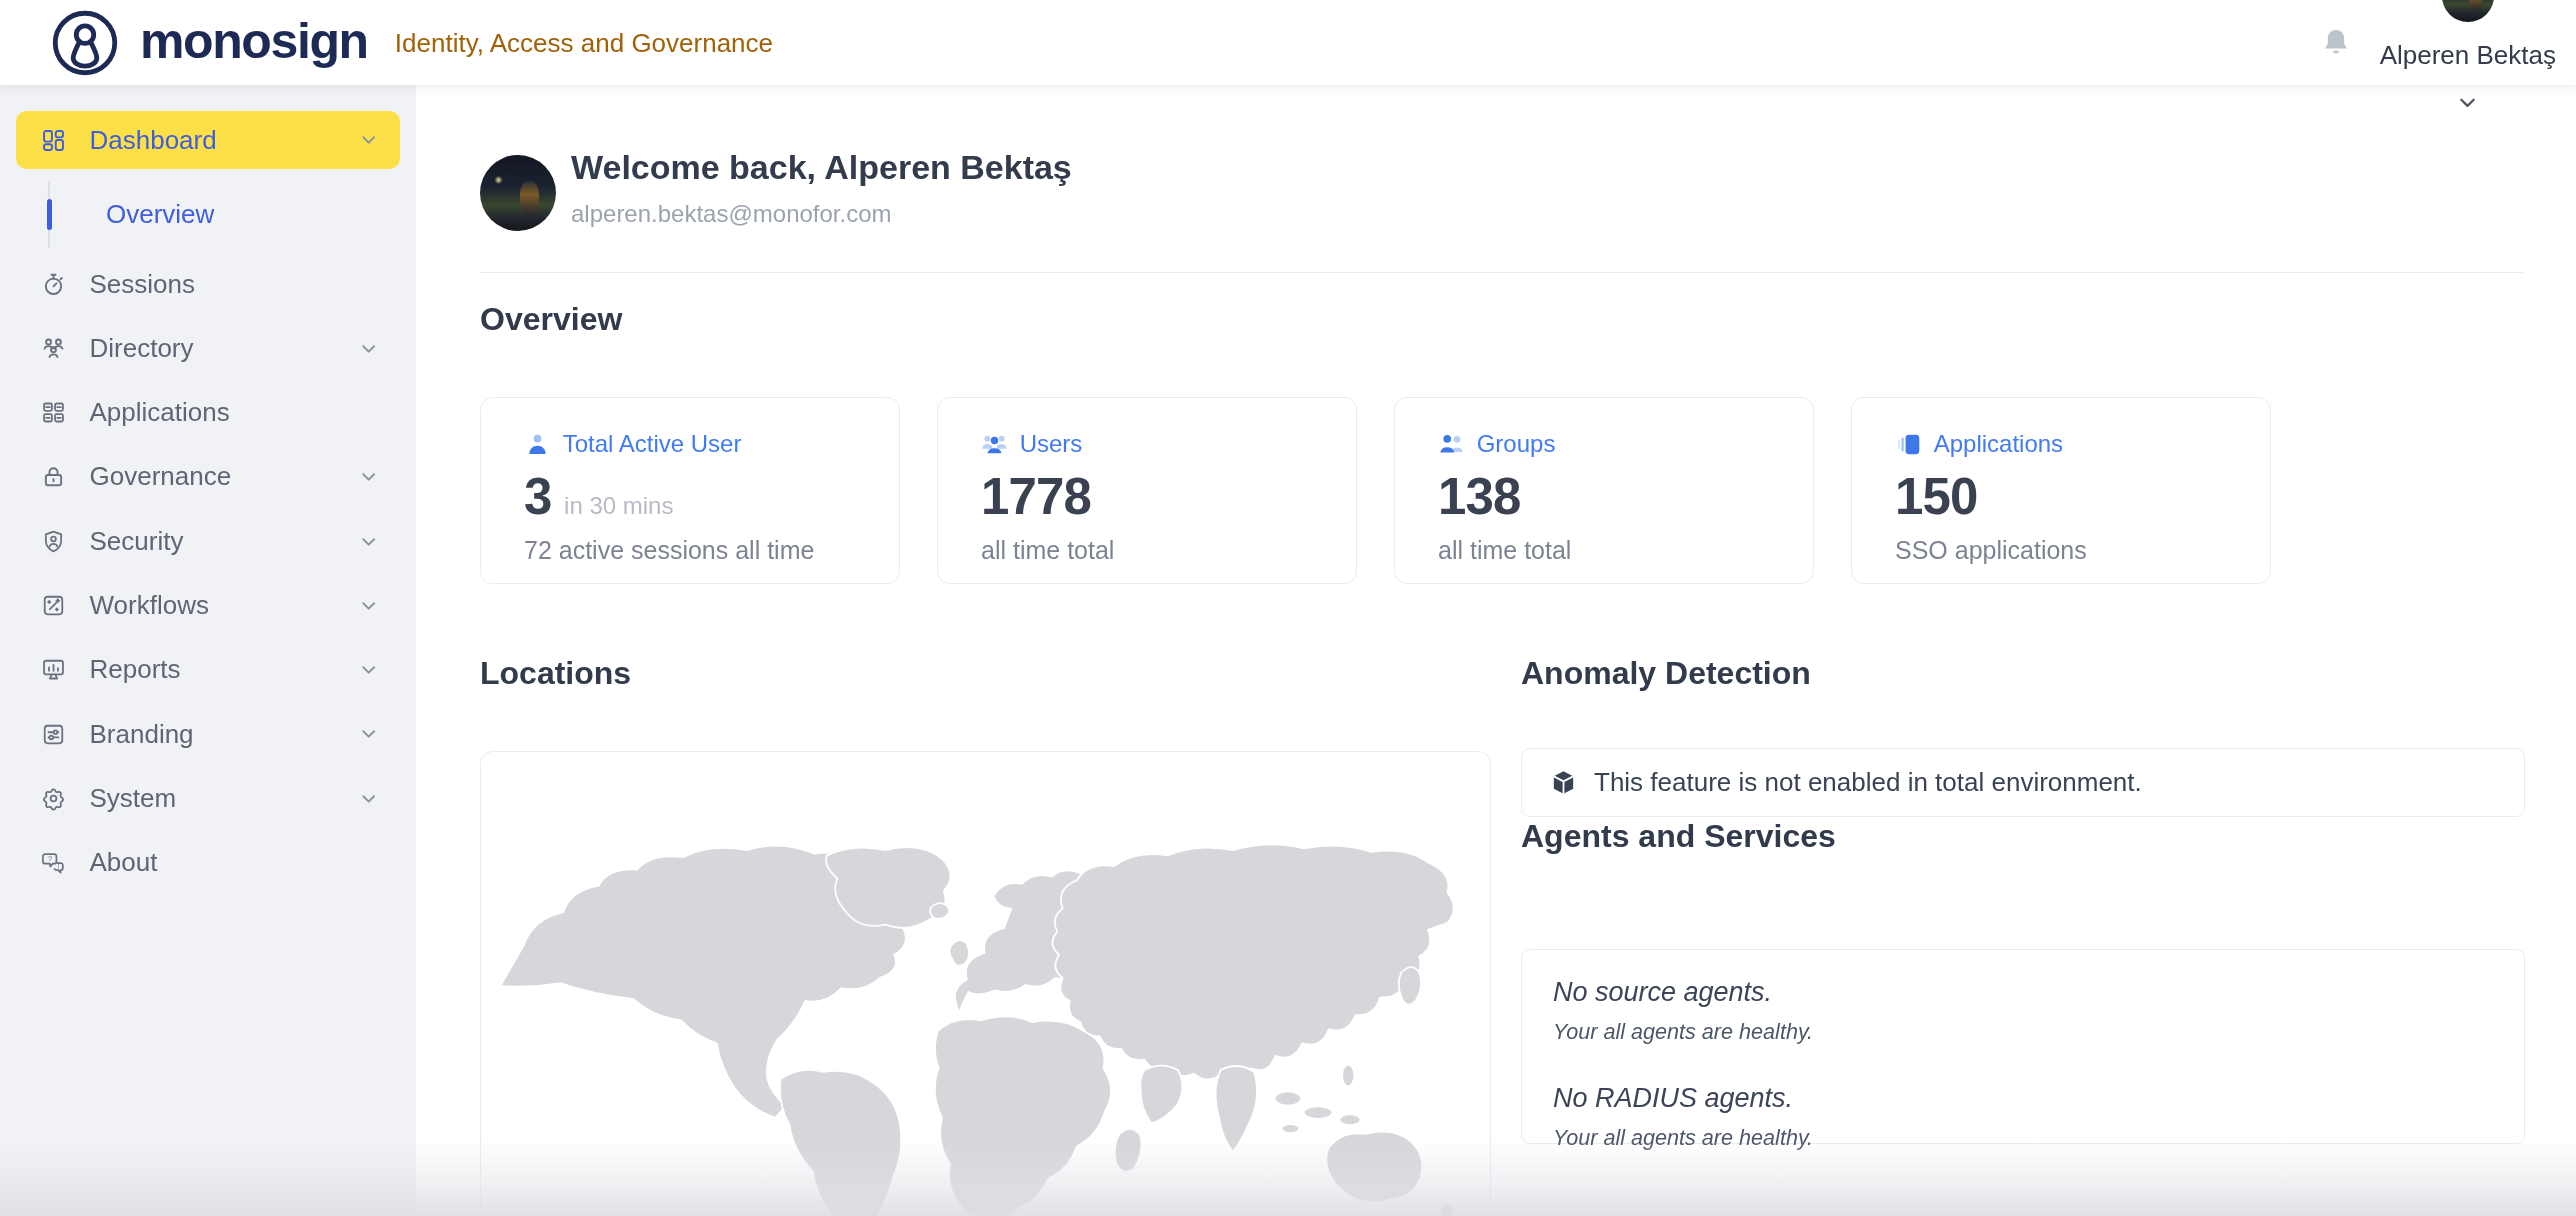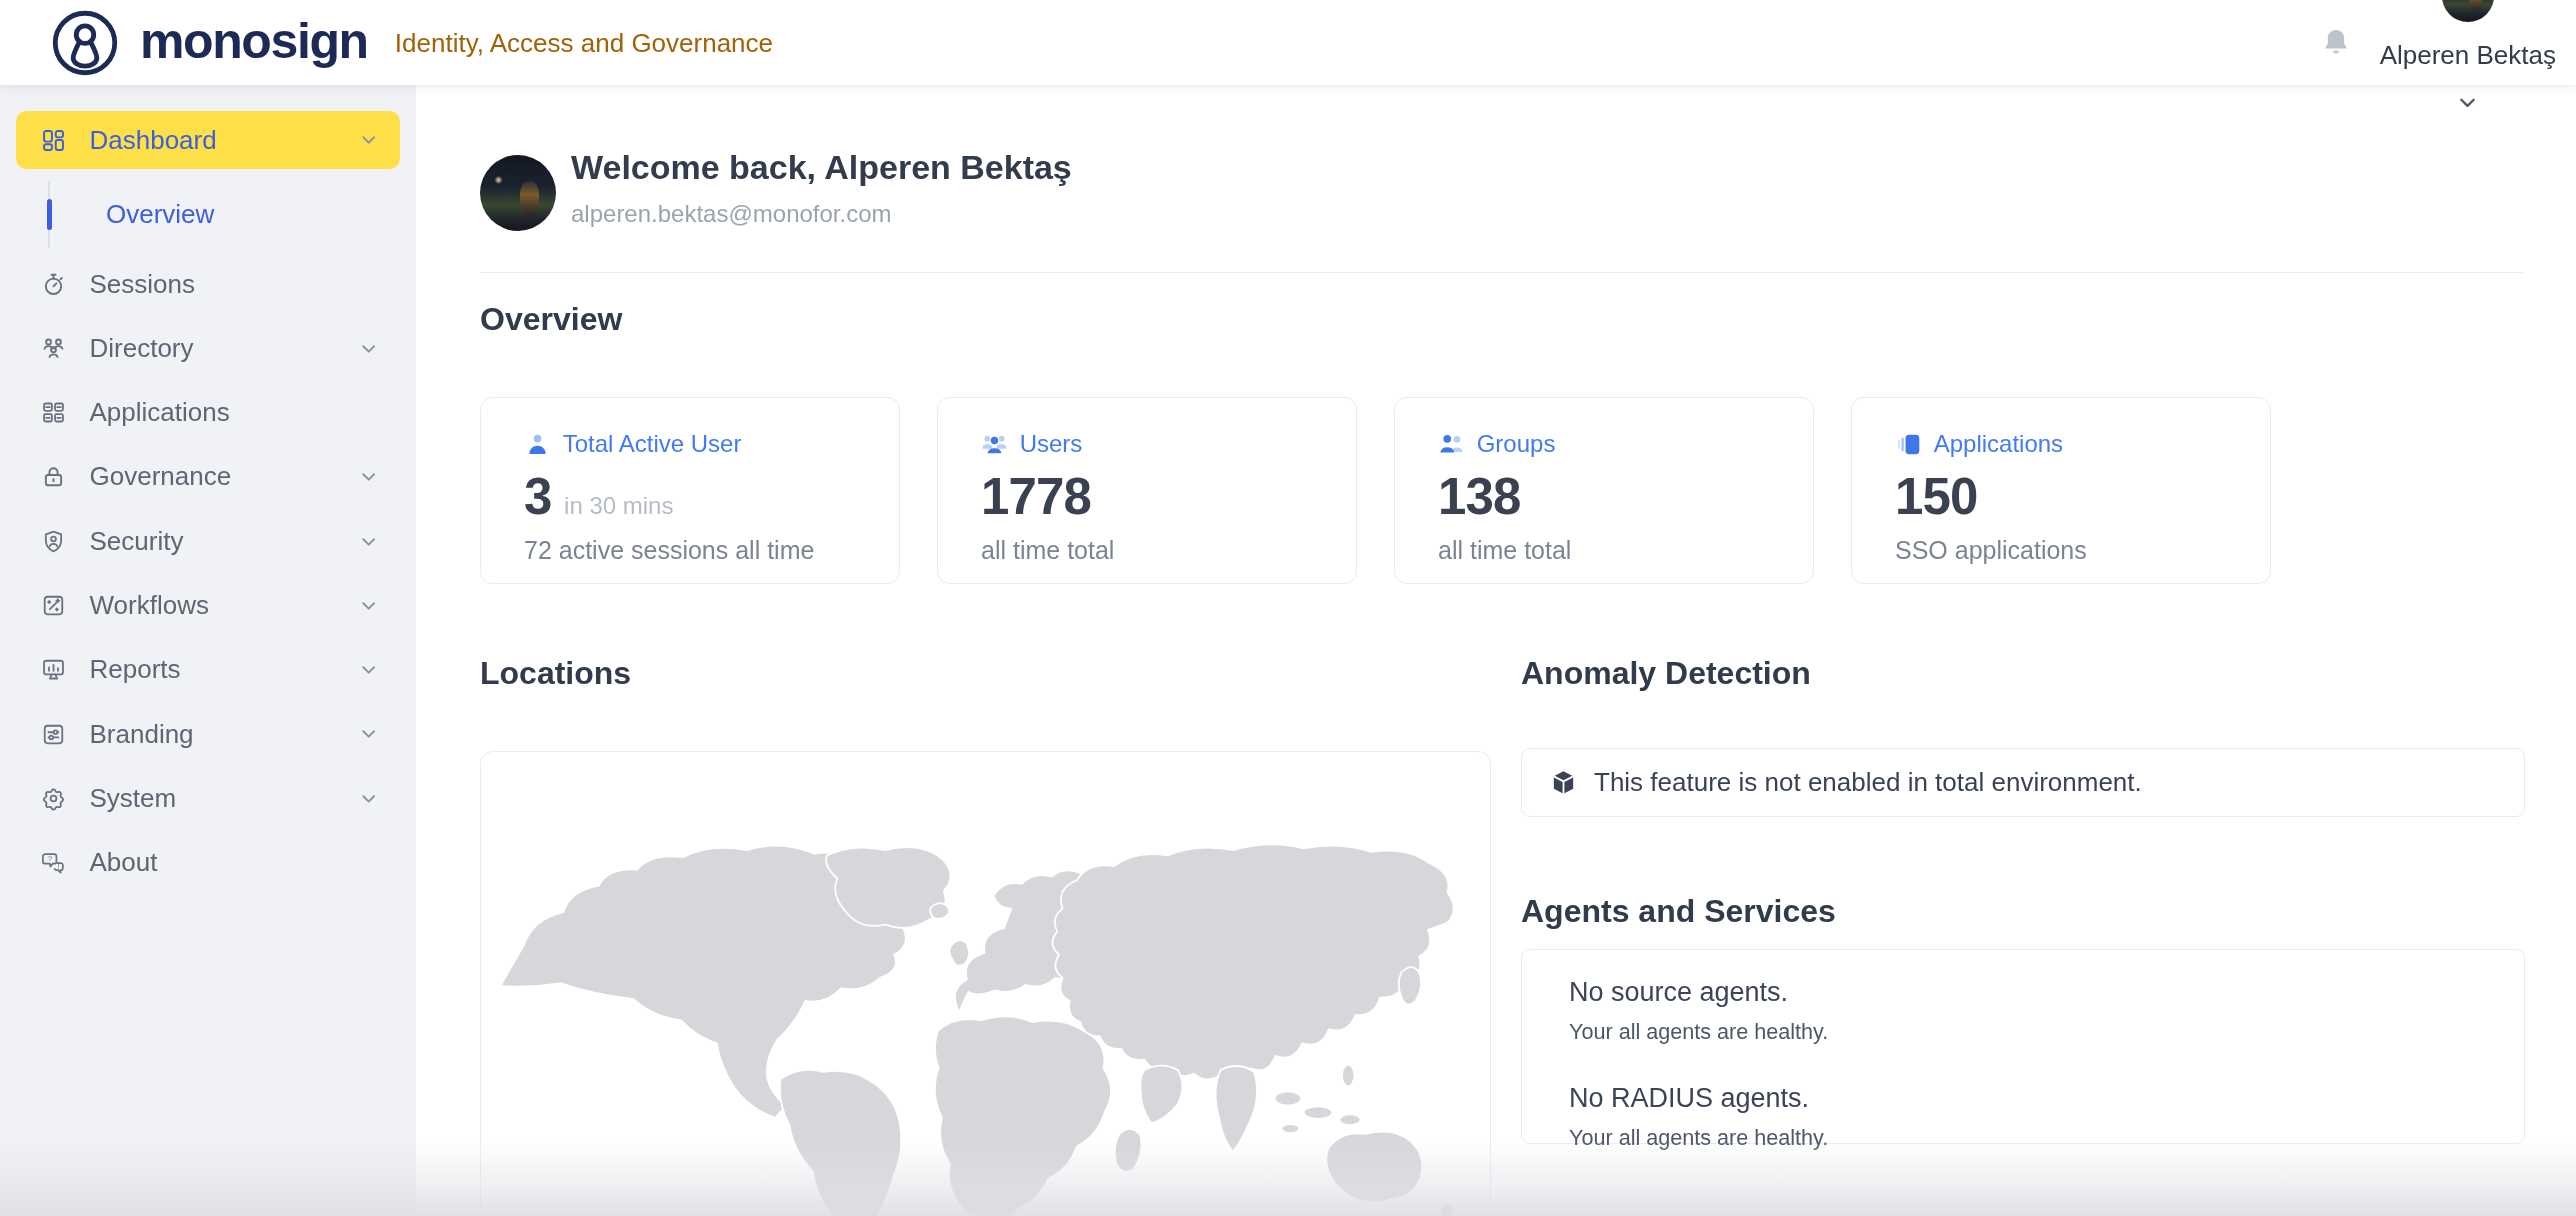--- a/index.html
+++ b/index.html
@@ -58,21 +58,21 @@
   .stat-footer{margin-top:14.4px;font-size:25px;color:#7c8391;}
 
   .map-card{position:absolute;left:64px;top:666px;width:1011px;height:577px;border:1.8px solid #e9ebee;
             border-radius:12.6px;box-sizing:border-box;background:#fff;overflow:hidden;}
   .map-svg{position:absolute;left:7.2px;top:52px;width:995px;height:469px;}
 
   .panel-card{position:absolute;left:1105px;width:1004px;border:1.8px solid #e9ebee;border-radius:9px;
               box-sizing:border-box;background:#fff;}
   .anomaly-card{top:663px;height:69px;display:flex;align-items:center;gap:16px;padding:0 27px;}
   .anomaly-text{font-size:26px;color:#3a4354;}
-  .agents-card{top:864px;height:195px;padding:27px 47px;}
+  .agents-card{top:864px;height:195px;padding:27px 31px;font-style:italic;}
   .agent-title{font-size:27px;color:#3c4457;}
   .agent-sub{font-size:21.6px;color:#4d5668;margin-top:10.8px;}
   .agent-gap{height:38px;}
 
   .bottom-fade{position:absolute;left:0;bottom:0;width:2576px;height:77px;z-index:40;pointer-events:none;
                background:linear-gradient(180deg,rgba(228,230,233,0) 0%,rgba(224,226,230,0.55) 60%,rgba(220,222,226,0.9) 100%);}
 
   svg{display:block;}
 </style>
 </head>
@@ -388,21 +388,21 @@
     <h2 class="sec-heading" style="left:1105px;top:570px;margin:0;">Anomaly Detection</h2>
 
     <div class="panel-card anomaly-card">
       <svg width="29" height="29" viewBox="0 0 24 24">
         <path d="M12,2.6 L20,6.9 V17.1 L12,21.4 L4,17.1 V6.9 Z" fill="#3a4354"></path>
         <path d="M4,6.9 L12,11.1 L20,6.9 M12,11.1 V21.4" stroke="#ffffff" stroke-width="1.5" fill="none" stroke-linejoin="round"></path>
       </svg>
       <span class="anomaly-text">This feature is not enabled in total environment.</span>
     </div>
 
-    <h2 class="sec-heading" style="left:1105px;top:808px;margin:0;">Agents and Services</h2>
+    <h2 class="sec-heading" style="left:1105px;top:733px;margin:0;">Agents and Services</h2>
 
     <div class="panel-card agents-card">
       <div class="agent-title">No source agents.</div>
       <div class="agent-sub">Your all agents are healthy.</div>
       <div class="agent-gap"></div>
       <div class="agent-title">No RADIUS agents.</div>
       <div class="agent-sub">Your all agents are healthy.</div>
     </div>
 
   </main>

